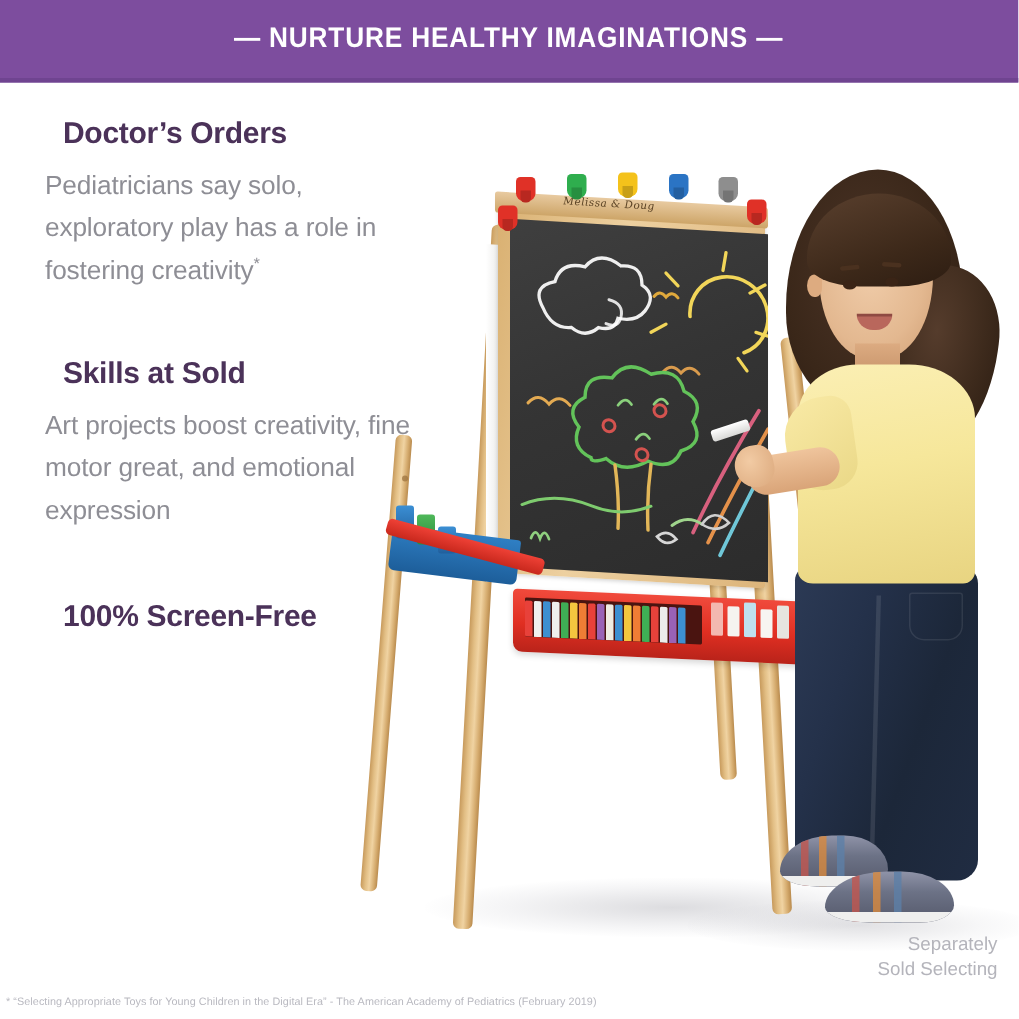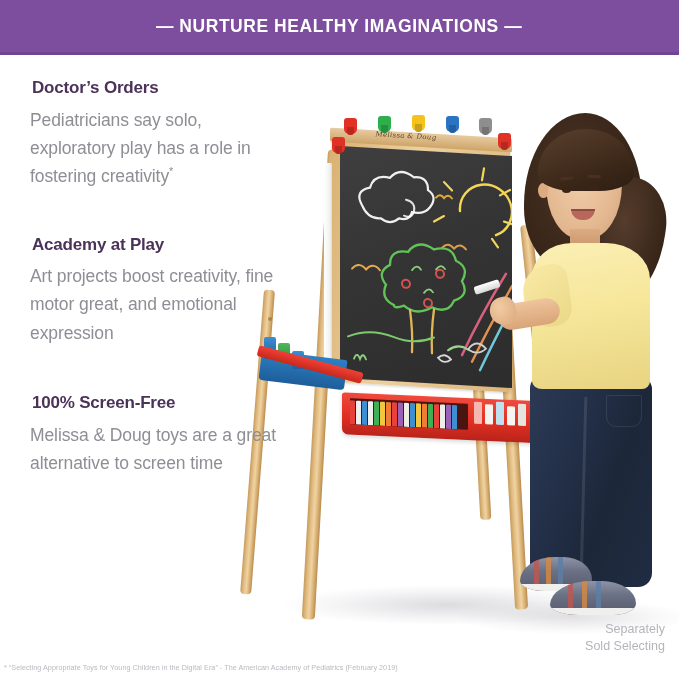--- a/index.html
+++ b/index.html
@@ -44,24 +44,24 @@
     position: absolute;
     left: 30px;
     top: 78px;
     width: 255px;
     z-index: 5;
   }
   .block { margin-bottom: 38px; }
   .block:last-child { margin-bottom: 0; }
   .block-head {
     color: #4b3259;
-    font-size: 17px;
+    font-size: 20px;
     font-weight: bold;
     letter-spacing: -0.2px;
-    margin: 0 0 8px 2px;
+    margin: 0 0 8px 12px;
     line-height: 1.15;
   }
   .block-body {
     color: #8e8e95;
     font-size: 17.5px;
     line-height: 1.62;
     font-weight: 300;
     margin: 0;
     letter-spacing: -0.1px;
   }
@@ -507,27 +507,26 @@
 </div>
 
 <div class="copy">
 
   <div class="block" id="block-doctor">
     <h2 class="block-head">Doctor’s Orders</h2>
     <p class="block-body"><span>Pediatricians say solo, exploratory play has a role in fostering creativity</span><span class="sup">*</span></p>
   </div>
 
   <div class="block" id="block-skills">
-    <h2 class="block-head">Academy at Play</h2>
+    <h2 class="block-head">Skills at Sold</h2>
     <p class="block-body">Art projects boost creativity, fine motor great, and emotional expression</p>
   </div>
 
   <div class="block" id="block-screen">
     <h2 class="block-head">100% Screen-Free</h2>
-    <p class="block-body">Melissa &amp; Doug toys are a great alternative to screen time</p>
   </div>
 
 </div>
 
 <div class="accessories">
   <div>Separately</div>
   <div>Sold Selecting</div>
 </div>
 
 <div class="footnote">* “Selecting Appropriate Toys for Young Children in the Digital Era” -  The American Academy of Pediatrics (February 2019)</div>

